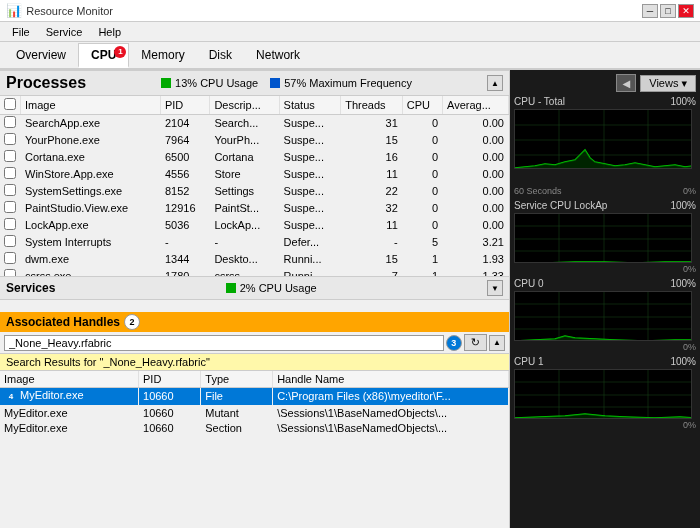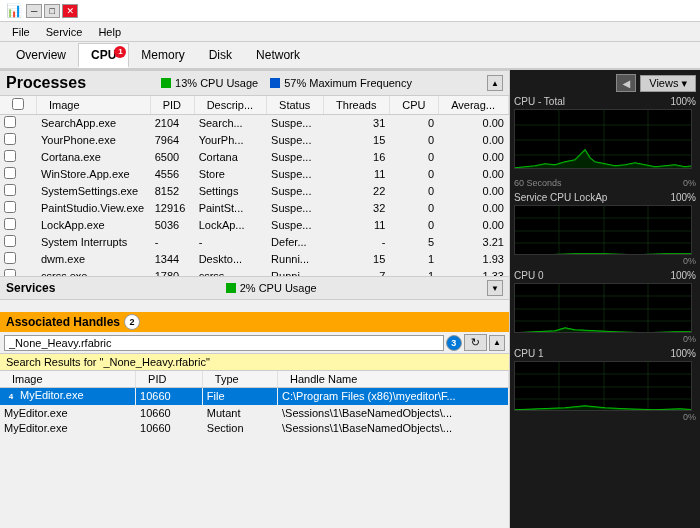--- a/index.html
+++ b/index.html
@@ -18,21 +18,21 @@
     .left-panel { flex: 1; display: flex; flex-direction: column; overflow: hidden; border-right: 1px solid #ccc; }
     .right-panel { width: 190px; display: flex; flex-direction: column; background: #1a1a1a; padding: 4px; overflow: hidden; }
     .section-header { background: #e8e8e8; border-bottom: 1px solid #ccc; border-top: 1px solid #ccc; padding: 3px 6px; display: flex; align-items: center; justify-content: space-between; font-weight: bold; font-size: 11px; min-height: 24px; }
     .section-header .status { display: flex; align-items: center; gap: 4px; font-weight: normal; font-size: 11px; }
     .green-dot { width: 10px; height: 10px; background: #00aa00; display: inline-block; flex-shrink: 0; }
     .blue-square { width: 10px; height: 10px; background: #0055cc; display: inline-block; flex-shrink: 0; }
     .collapse-btn { width: 16px; height: 16px; border: 1px solid #999; background: #e0e0e0; display: flex; align-items: center; justify-content: center; cursor: pointer; font-size: 8px; }
     .table-container { overflow-y: auto; flex: 1; }
     table { width: 100%; border-collapse: collapse; }
     thead tr { background: #f5f5f5; }
-    th { text-align: left; padding: 2px 12px; border-bottom: 1px solid #ccc; border-right: 1px solid #e0e0e0; font-weight: normal; color: #000; cursor: pointer; white-space: nowrap; }
+    th { text-align: left; padding: 2px 4px; border-bottom: 1px solid #ccc; border-right: 1px solid #e0e0e0; font-weight: normal; color: #000; cursor: pointer; white-space: nowrap; }
     td { padding: 1px 4px; border-bottom: 1px solid #f0f0f0; border-right: 1px solid #f0f0f0; white-space: nowrap; overflow: hidden; text-overflow: ellipsis; max-width: 120px; }
     .checkbox { width: 12px; height: 12px; }
     .processes-section { display: flex; flex-direction: column; flex: 0 0 auto; max-height: 240px; }
     .services-section { display: flex; flex-direction: column; flex: 0 0 36px; }
     .handles-section { display: flex; flex-direction: column; flex: 1; overflow: hidden; }
     .handles-search-bar { background: #fff8aa; padding: 2px 6px; font-size: 11px; border-bottom: 1px solid #ccc; }
     .handles-input-row { display: flex; align-items: center; gap: 2px; padding: 2px 4px; background: #f0f0f0; border-bottom: 1px solid #ccc; }
     .handles-input { flex: 1; border: 1px solid #999; padding: 1px 4px; font-size: 11px; }
     .handles-search-btn { padding: 1px 6px; border: 1px solid #999; background: #e0e0e0; cursor: pointer; display: flex; align-items: center; }
     .handles-header-row { background: orange; padding: 2px 6px; font-weight: bold; font-size: 12px; display: flex; align-items: center; gap: 4px; }
@@ -46,20 +46,21 @@
     .views-btn { background: #d0d0d0; border: 1px solid #999; padding: 1px 8px; cursor: pointer; font-size: 11px; }
     .right-top { display: flex; align-items: center; justify-content: flex-end; gap: 4px; margin-bottom: 4px; }
     .expand-btn { background: #555; border: 1px solid #888; width: 20px; height: 18px; display: flex; align-items: center; justify-content: center; cursor: pointer; color: #ccc; font-size: 10px; }
     .graph-row-labels { display: flex; justify-content: space-between; margin-bottom: 2px; }
   </style>
 </head>
 <body>
 
 <div class="title-bar">
   <span style="margin-right:4px; font-size:13px;">📊</span>
+  <span class="title-bar-text">Resource Monitor</span>
   <div class="title-bar-controls">
     <div class="title-bar-btn">─</div>
     <div class="title-bar-btn">□</div>
     <div class="title-bar-btn" style="background:#e81123; color:white;">✕</div>
   </div>
 </div>
 
 <div class="menu-bar">
   <span class="menu-item">File</span>
   <span class="menu-item">Service</span>
@@ -299,21 +300,21 @@
           <line x1="0" y1="45" x2="178" y2="45" stroke="#1a4a1a" stroke-width="0.5"></line>
           <line x1="44" y1="0" x2="44" y2="60" stroke="#1a4a1a" stroke-width="0.5"></line>
           <line x1="89" y1="0" x2="89" y2="60" stroke="#1a4a1a" stroke-width="0.5"></line>
           <line x1="133" y1="0" x2="133" y2="60" stroke="#1a4a1a" stroke-width="0.5"></line>
 
           <polyline points="0,58 10,57 20,56 30,54 40,55 50,52 60,50 65,45 70,40 75,48 80,52 90,54 100,56 110,55 120,53 130,55 140,57 150,56 160,55 170,57 178,56" fill="none" stroke="#00cc00" stroke-width="1.5"></polyline>
 
           <polygon points="0,58 10,57 20,56 30,54 40,55 50,52 60,50 65,45 70,40 75,48 80,52 90,54 100,56 110,55 120,53 130,55 140,57 150,56 160,55 170,57 178,56 178,60 0,60" fill="#003300" opacity="0.7"></polygon>
         </svg>
       </div>
-      <div style="display:flex; justify-content:space-between; margin-top:9px;align-items:center;">
+      <div style="display:flex; justify-content:space-between; margin-top:17px;align-items:center;">
         <span style="color:#888; font-size:9px;">60 Seconds</span>
         <span style="color:#888; font-size:9px;">0%</span>
       </div>
     </div>
 
     <div class="graph-section">
       <div class="graph-row-labels">
         <span style="color:#ccc; font-size:10px;">Service CPU LockAp</span>
         <span style="color:#ccc; font-size:10px;">100%</span>
       </div>

